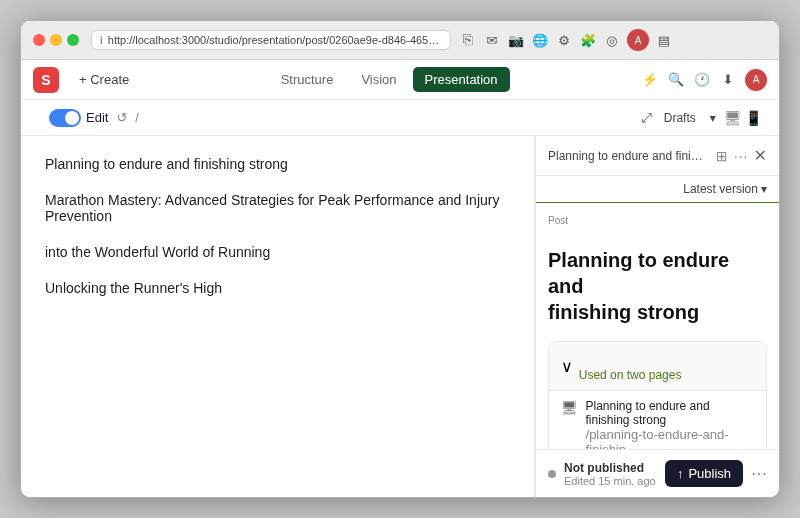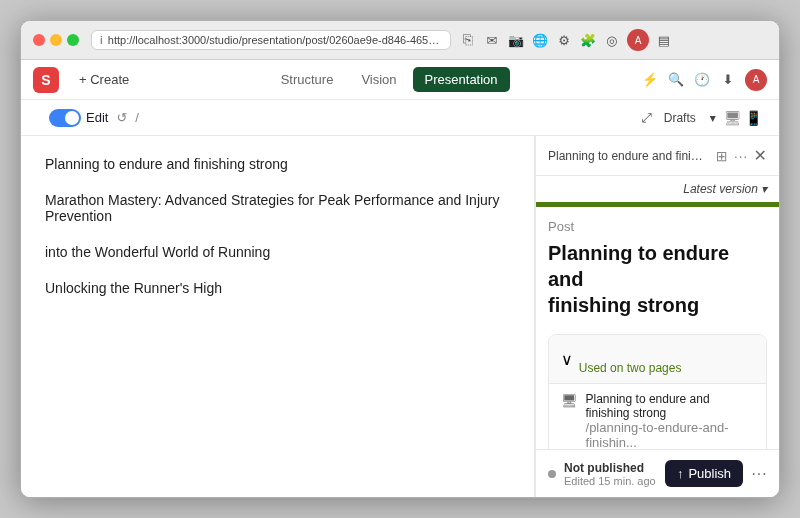--- a/index.html
+++ b/index.html
@@ -274,40 +274,39 @@
     .close-icon {
       font-size: 16px;
       color: #666;
       cursor: pointer;
     }
     .version-bar {
       display: flex;
       align-items: center;
       justify-content: flex-end;
       padding: 6px 12px;
-      border-bottom: 5px solid #4d7c0f;
-      font-style: italic;
+      border-bottom: 1px solid #4d7c0f;
     }
     .version-btn {
       font-size: 12px;
       color: #444;
       display: flex;
       align-items: center;
       gap: 3px;
       cursor: pointer;
     }
     .panel-body {
       flex: 1;
       padding: 12px;
       overflow-y: auto;
     }
     .post-label {
-      font-size: 13px;
-      color: #888;
-      margin-bottom: 6px;
+      font-size: 10px;
+      color: #888;
+      margin-bottom: 21px;
     }
     .post-heading {
       font-size: 20px;
       font-weight: 700;
       color: #111;
       line-height: 1.3;
       margin-bottom: 16px;
     }
     .used-on-section {
       border: 1px solid #e8e8e8;

